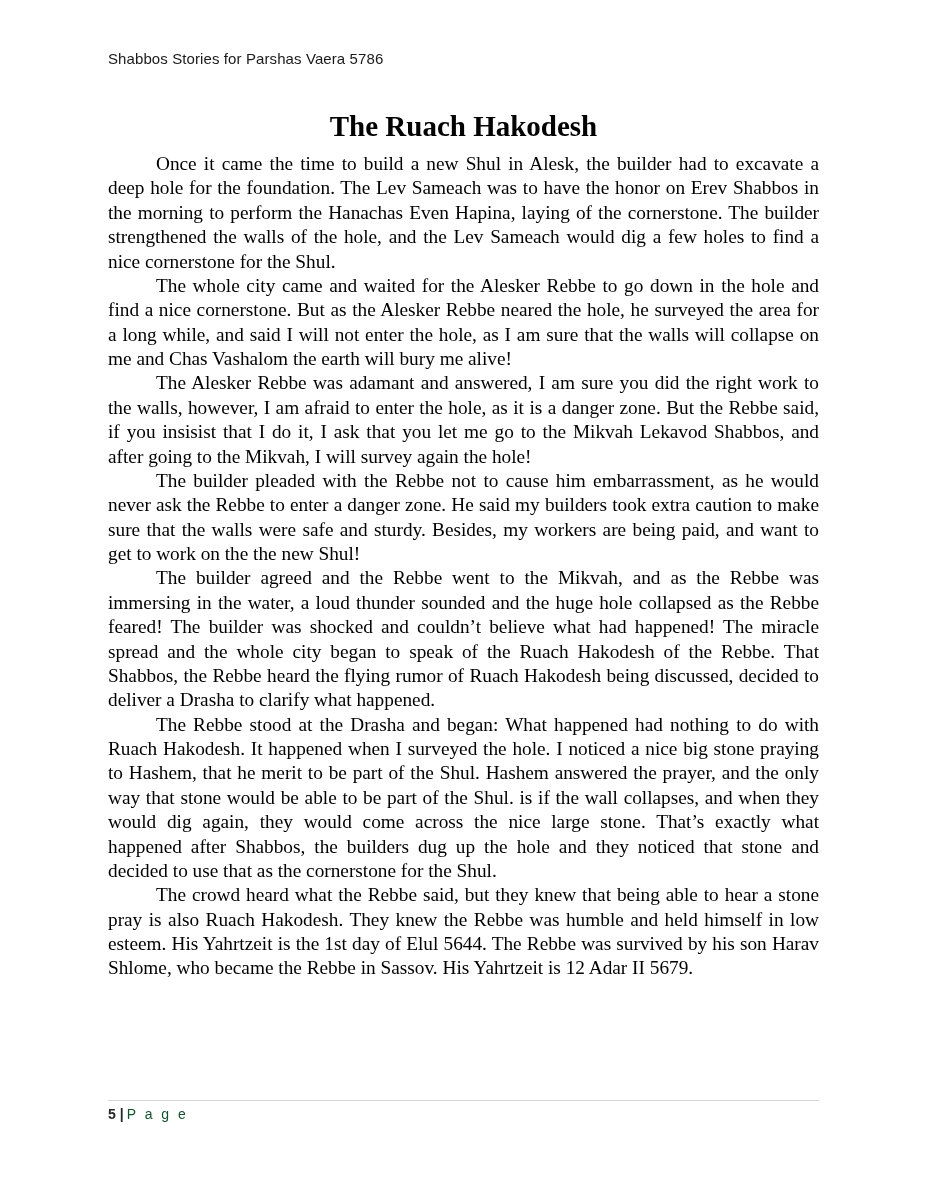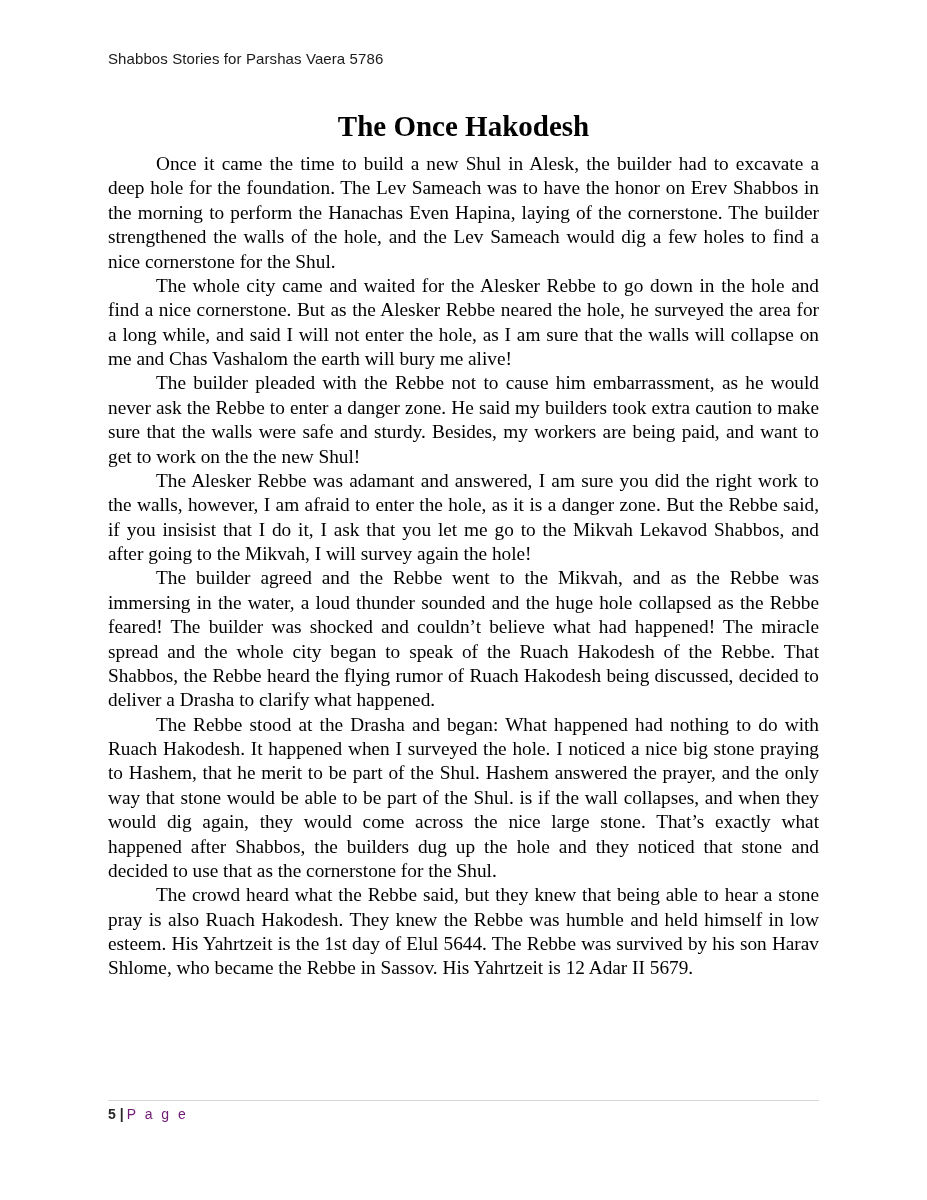--- a/index.html
+++ b/index.html
@@ -75,38 +75,38 @@
   .footer-page-num {
     font-weight: bold;
     color: #262626;
   }
   .footer-sep {
     font-weight: bold;
     color: #262626;
     margin: 0 3px 0 4px;
   }
   .footer-page-label {
-    color: #701a75;
+    color: #14532d;
     letter-spacing: 2.5px;
   }
 </style>
 </head>
 <body>
 
 <div class="page">
 
   <div class="doc-header">Shabbos Stories for Parshas Vaera 5786</div>
 
-  <h1 class="doc-title">The Once Hakodesh</h1>
+  <h1 class="doc-title">The Ruach Hakodesh</h1>
 
   <div class="doc-body">
     <p>Once it came the time to build a new Shul in Alesk, the builder had to excavate a deep hole for the foundation. The Lev Sameach was to have the honor on Erev Shabbos in the morning to perform the Hanachas Even Hapina, laying of the cornerstone. The builder strengthened the walls of the hole, and the Lev Sameach would dig a few holes to find a nice cornerstone for the Shul.</p>
     <p>The whole city came and waited for the Alesker Rebbe to go down in the hole and find a nice cornerstone. But as the Alesker Rebbe neared the hole, he surveyed the area for a long while, and said I will not enter the hole, as I am sure that the walls will collapse on me and Chas Vashalom the earth will bury me alive!</p>
+    <p>The Alesker Rebbe was adamant and answered, I am sure you did the right work to the walls, however, I am afraid to enter the hole, as it is a danger zone. But the Rebbe said, if you insisist that I do it, I ask that you let me go to the Mikvah Lekavod Shabbos, and after going to the Mikvah, I will survey again the hole!</p>
     <p>The builder pleaded with the Rebbe not to cause him embarrassment, as he would never ask the Rebbe to enter a danger zone. He said my builders took extra caution to make sure that the walls were safe and sturdy. Besides, my workers are being paid, and want to get to work on the the new Shul!</p>
-    <p>The Alesker Rebbe was adamant and answered, I am sure you did the right work to the walls, however, I am afraid to enter the hole, as it is a danger zone. But the Rebbe said, if you insisist that I do it, I ask that you let me go to the Mikvah Lekavod Shabbos, and after going to the Mikvah, I will survey again the hole!</p>
     <p>The builder agreed and the Rebbe went to the Mikvah, and as the Rebbe was immersing in the water, a loud thunder sounded and the huge hole collapsed as the Rebbe feared! The builder was shocked and couldn’t believe what had happened! The miracle spread and the whole city began to speak of the Ruach Hakodesh of the Rebbe. That Shabbos, the Rebbe heard the flying rumor of Ruach Hakodesh being discussed, decided to deliver a Drasha to clarify what happened.</p>
     <p>The Rebbe stood at the Drasha and began: What happened had nothing to do with Ruach Hakodesh. It happened when I surveyed the hole. I noticed a nice big stone praying to Hashem, that he merit to be part of the Shul. Hashem answered the prayer, and the only way that stone would be able to be part of the Shul. is if the wall collapses, and when they would dig again, they would come across the nice large stone. That’s exactly what happened after Shabbos, the builders dug up the hole and they noticed that stone and decided to use that as the cornerstone for the Shul.</p>
     <p>The crowd heard what the Rebbe said, but they knew that being able to hear a stone pray is also Ruach Hakodesh. They knew the Rebbe was humble and held himself in low esteem. His Yahrtzeit is the 1st day of Elul 5644. The Rebbe was survived by his son Harav Shlome, who became the Rebbe in Sassov. His Yahrtzeit is 12 Adar II 5679.</p>
   </div>
 
   <div class="footer-rule"></div>
 
   <div class="doc-footer">
     <span class="footer-page-num">5</span><span class="footer-sep">|</span><span class="footer-page-label">P a g e</span>
   </div>

